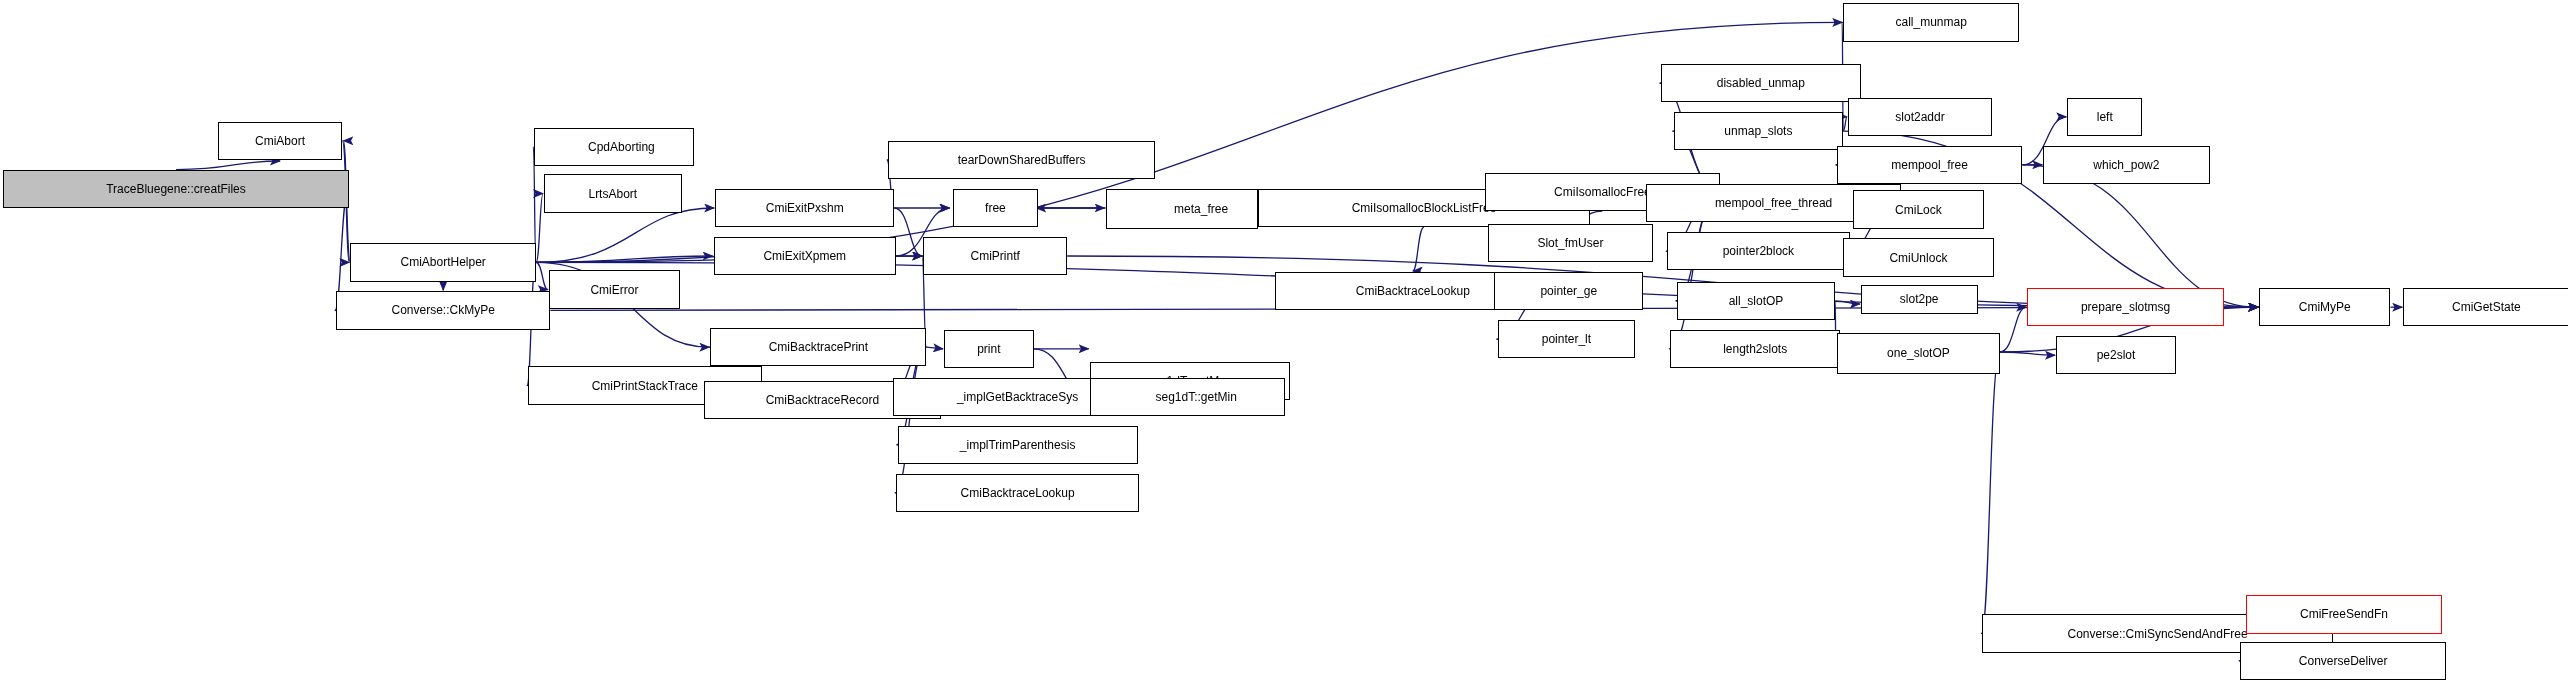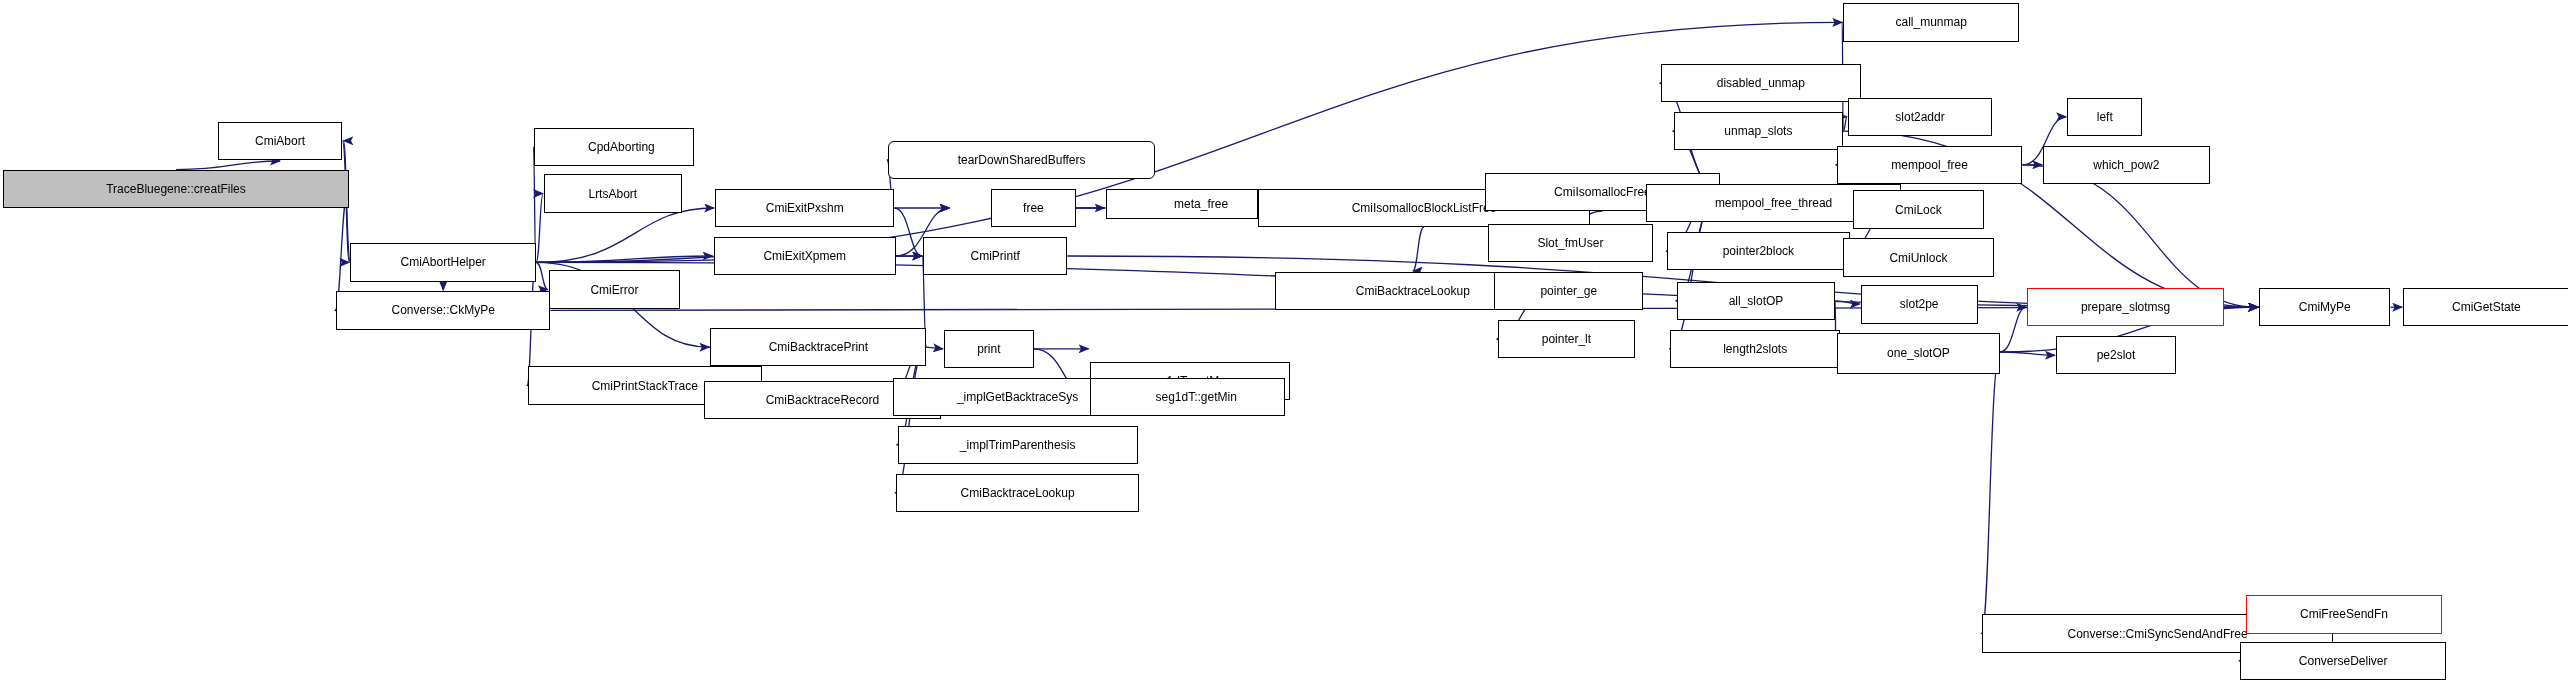--- a/index.html
+++ b/index.html
@@ -143,42 +143,42 @@
       </div>
       <div class="node" style="left: 713.6px; top: 236.8px; width: 182.4px; height: 38.4px;">
         <span>CmiExitXpmem</span>
       </div>
       <div class="node" style="left: 710.4px; top: 328px; width: 216px; height: 38.4px;">
         <span>CmiBacktracePrint</span>
       </div>
       <div class="node" style="left: 704px; top: 380.8px; width: 236.8px; height: 38.4px;">
         <span>CmiBacktraceRecord</span>
       </div>
-      <div class="node" style="left: 888px; top: 140.8px; width: 267.2px; height: 38.4px; border-radius: 6px;">
+      <div class="node" style="left: 888px; top: 140.8px; width: 267.2px; height: 38.4px;">
         <span>tearDownSharedBuffers</span>
       </div>
-      <div class="node" style="left: 991px; top: 188.8px; width: 84.8px; height: 38.4px;">
+      <div class="node" style="left: 953px; top: 188.8px; width: 84.8px; height: 38.4px;">
         <span>free</span>
       </div>
       <div class="node" style="left: 923.2px; top: 236.8px; width: 144px; height: 38.4px;">
         <span>CmiPrintf</span>
       </div>
       <div class="node" style="left: 944px; top: 329.6px; width: 89.6px; height: 38.4px;">
         <span>print</span>
       </div>
       <div class="node" style="left: 892.8px; top: 377.6px; width: 249.6px; height: 38.4px;">
         <span>_implGetBacktraceSys</span>
       </div>
       <div class="node" style="left: 897.6px; top: 425.6px; width: 240px; height: 38.4px;">
         <span>_implTrimParenthesis</span>
       </div>
       <div class="node" style="left: 896px; top: 473.6px; width: 243.2px; height: 38.4px;">
         <span>CmiBacktraceLookup</span>
       </div>
-      <div class="node" style="left: 1105.6px; top: 188.8px; width: 152px; height: 30px; padding-left: 45px;">
+      <div class="node" style="left: 1105.6px; top: 188.8px; width: 152px; height: 40px; padding-left: 45px;">
         <span>meta_free</span>
       </div>
       <div class="node" style="left: 1089.6px; top: 329.6px; width: 200px; height: 38.4px; margin-top: 32px;">
         <span>seg1dT::getMax</span>
       </div>
       <div class="node" style="left: 1089.6px; top: 377.6px; width: 195.2px; height: 38.4px; padding-left: 24px;">
         <span>seg1dT::getMin</span>
       </div>
       <div class="node" style="left: 1257.6px; top: 188.8px; width: 332.8px; height: 38.4px;">
         <span>CmiIsomallocBlockListFree</span>
@@ -224,21 +224,21 @@
       </div>
       <div class="node" style="left: 1836.8px; top: 145.6px; width: 185.6px; height: 38.4px;">
         <span>mempool_free</span>
       </div>
       <div class="node" style="left: 1852.8px; top: 190.4px; width: 131.2px; height: 38.4px;">
         <span>CmiLock</span>
       </div>
       <div class="node" style="left: 1843.2px; top: 238.4px; width: 150.4px; height: 38.4px;">
         <span>CmiUnlock</span>
       </div>
-      <div class="node" style="left: 1860.8px; top: 284.8px; width: 116.8px; height: 39px;">
+      <div class="node" style="left: 1860.8px; top: 284.8px; width: 116.8px; height: 29px;">
         <span>slot2pe</span>
       </div>
       <div class="node" style="left: 1836.8px; top: 332.8px; width: 163.2px; height: 41px;">
         <span>one_slotOP</span>
       </div>
       <div class="node" style="left: 2067.2px; top: 97.6px; width: 75.2px; height: 38.4px;">
         <span>left</span>
       </div>
       <div class="node" style="left: 2043.2px; top: 145.6px; width: 166.4px; height: 38.4px;">
         <span>which_pow2</span>

